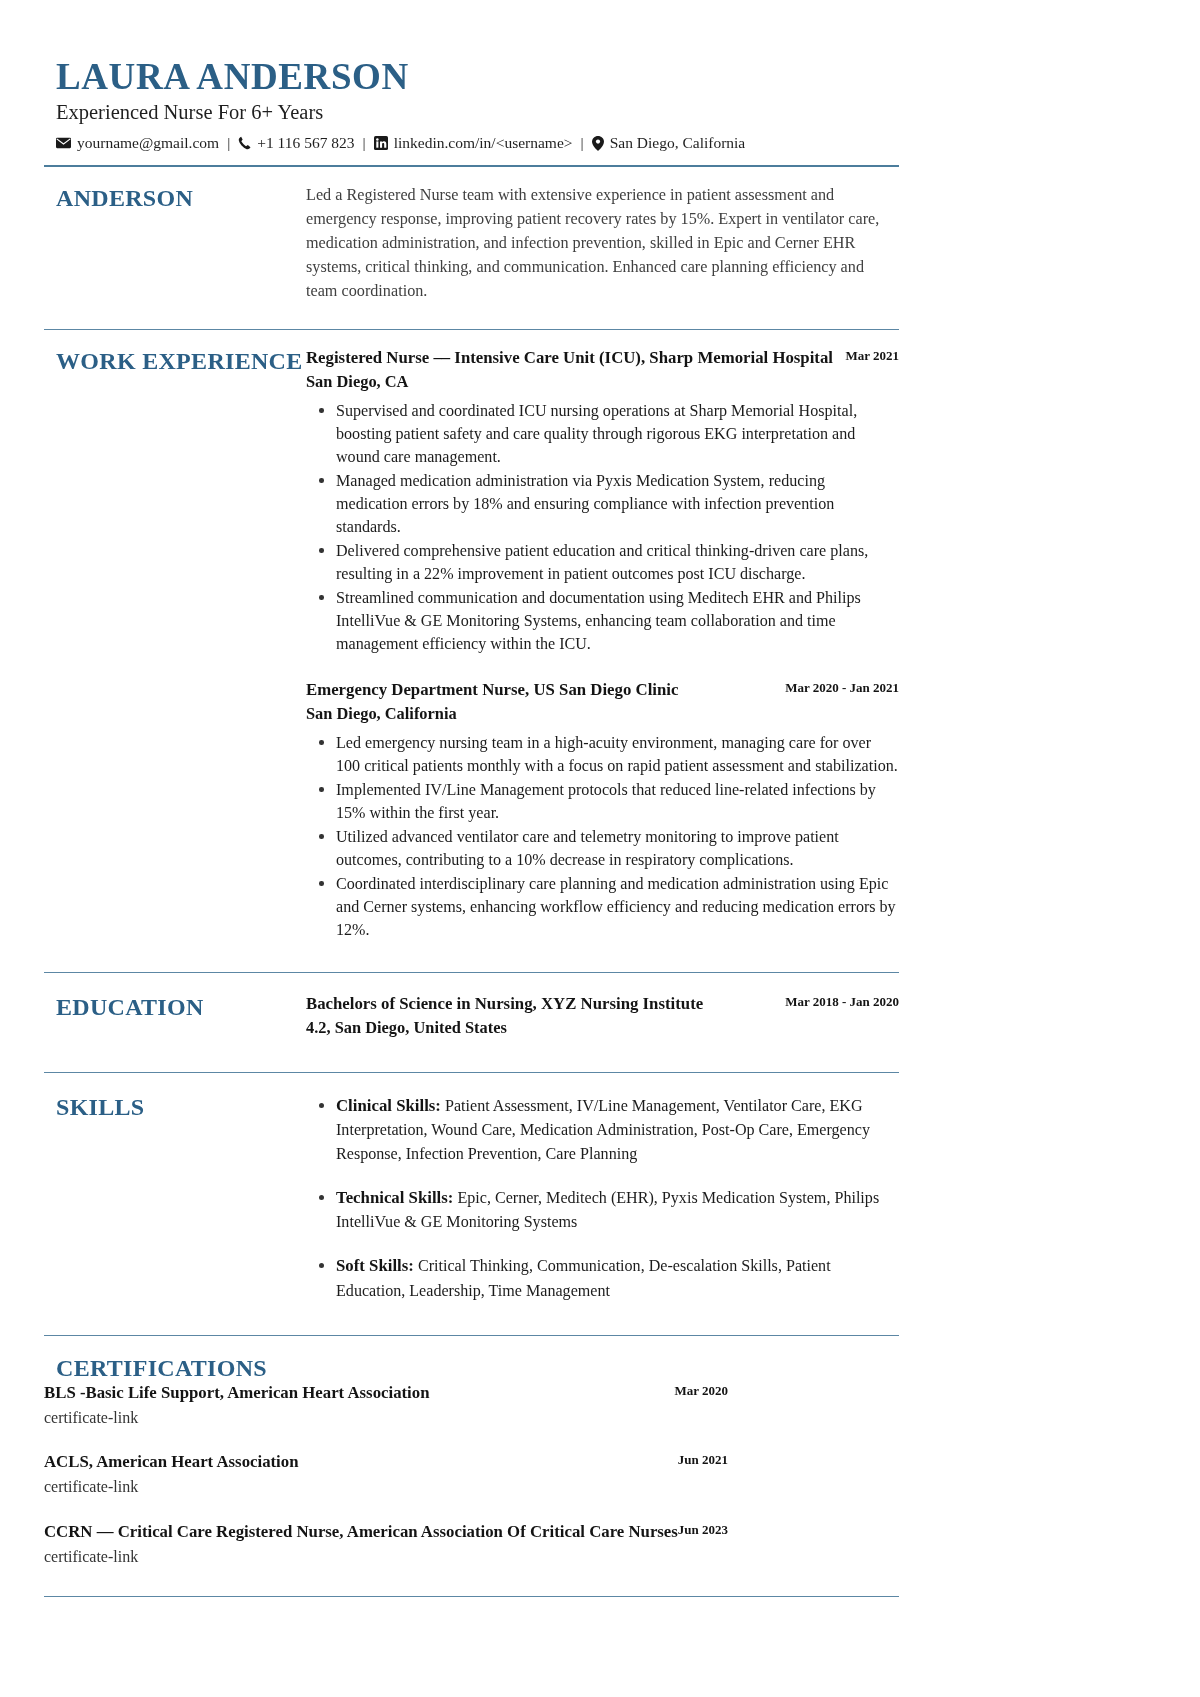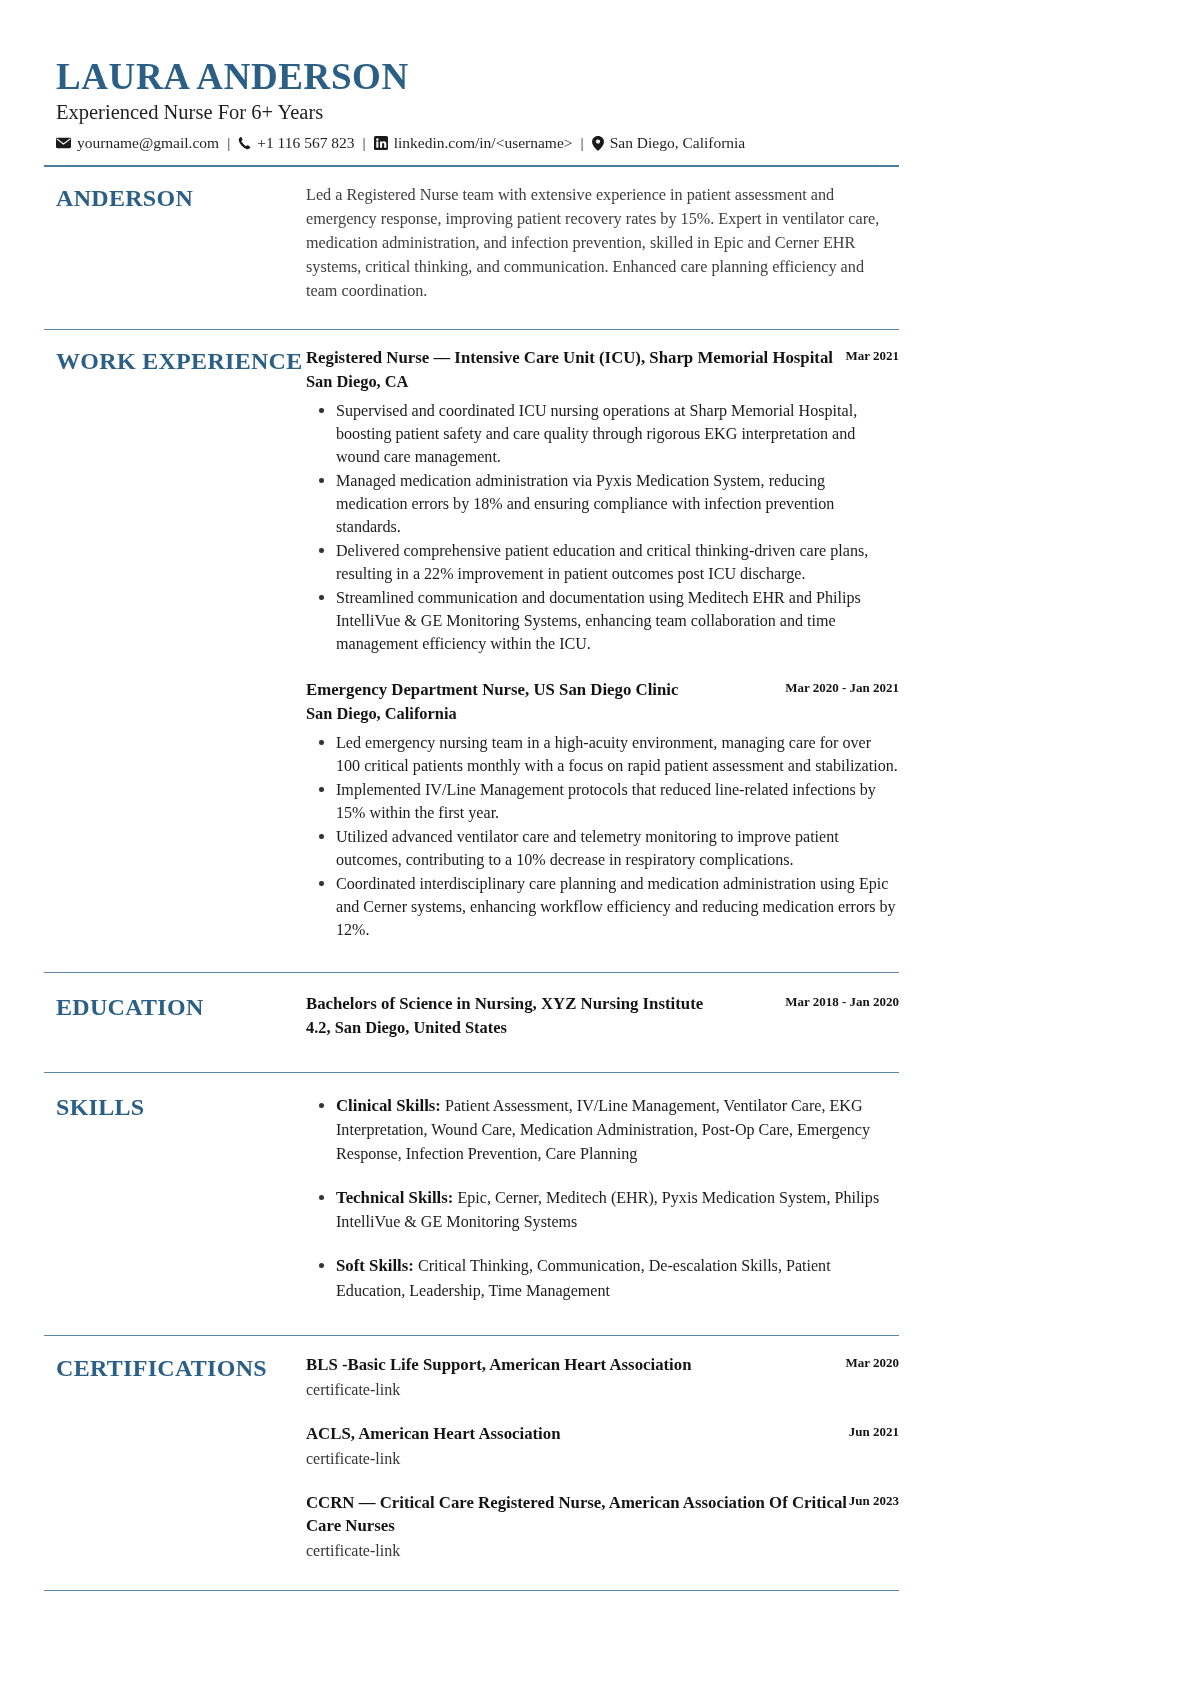--- a/index.html
+++ b/index.html
@@ -194,21 +194,21 @@
     font-weight: bold;
     font-size: 16.8px;
     color: #141414;
   }
 
   
   .cert + .cert { margin-top: 22px; }
 
   .section.education { padding-top: 20px; padding-bottom: 14px; }
   .section.skills-section { padding-top: 20px; padding-bottom: 18px; }
-  .section.certs { padding-top: 18px; padding-bottom: 16px; }
+  .section.certs { padding-top: 18px; padding-bottom: 16px; flex-direction: column; }
 </style>
 </head>
 <body>
 
 <div class="page">
 
   <div class="header">
     <h1 class="name">LAURA ANDERSON</h1>
     <div class="headline">Experienced Nurse For 6+ Years</div>
     <div class="contact-line">

